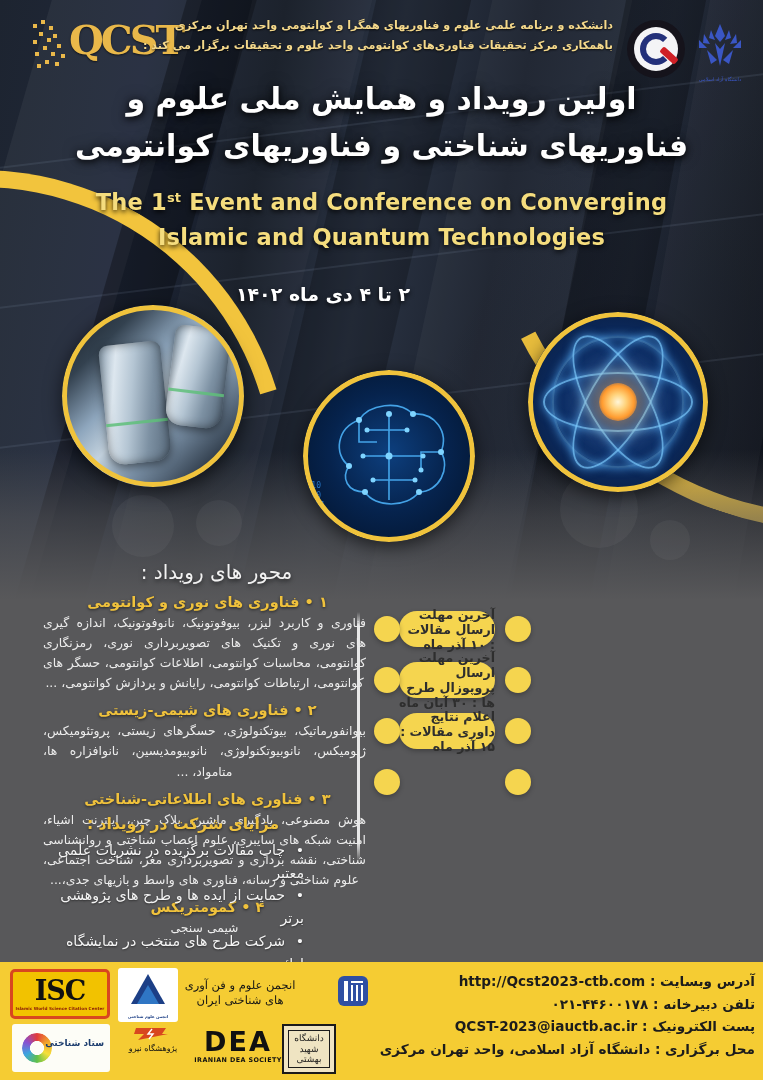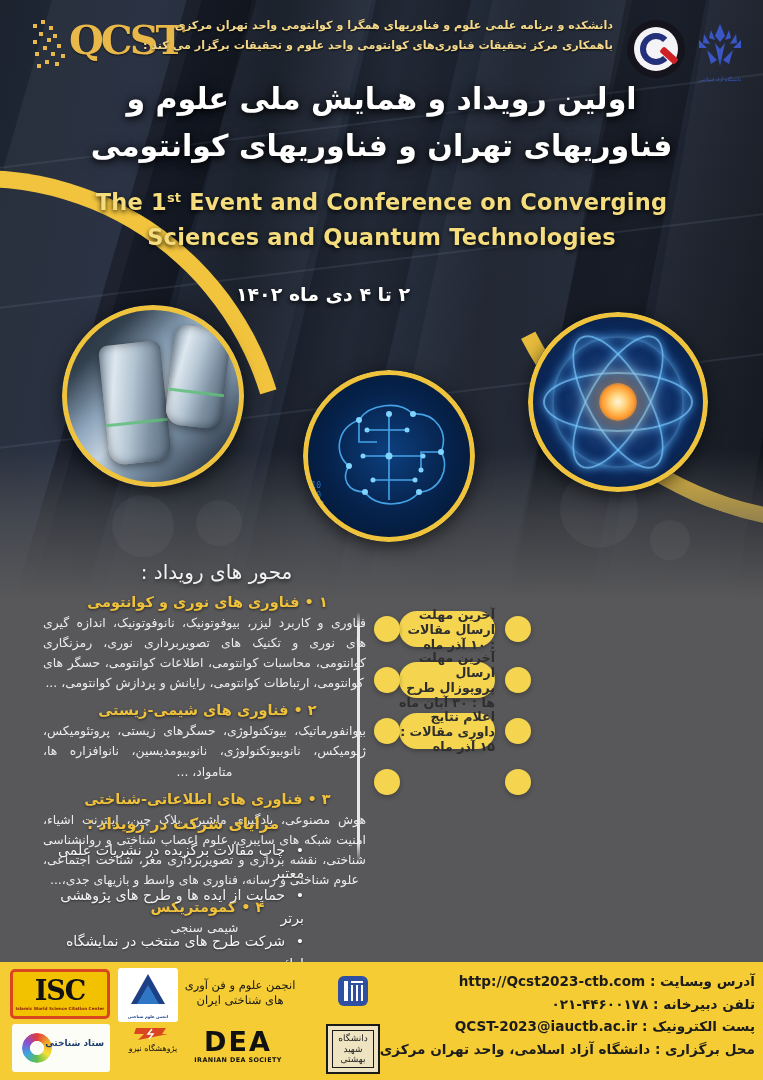--- a/index.html
+++ b/index.html
@@ -255,21 +255,21 @@
 
   .pajoohesh { left:118px; top:60px; width:62px; height:46px; }
   .pj-txt { position:absolute; left:0; top:18px; width:62px; text-align:center;
             font-size:8px; color:#111; direction:rtl; font-family:"DejaVu Serif",serif; }
 
   .dea-box { left:186px; top:62px; width:96px; height:44px;text-align:center; }
   .dea-main { font-family:"DejaVu Sans","Liberation Sans",sans-serif;
      font-size:27px; font-weight:900; color:#111; letter-spacing:2px; direction:ltr; line-height:1; }
   .dea-sub { font-size:6.4px; font-weight:bold; color:#111; letter-spacing:.4px; direction:ltr; margin-top:1px;}
 
-  .sbu-box { left:278px; top:58px; width:54px; height:50px; background:#efe4c2; border:2px solid #1a1a1a;margin-left:44px; }
+  .sbu-box { left:278px; top:58px; width:54px; height:50px; background:#efe4c2; border:2px solid #1a1a1a; }
   .sbu-in { position:absolute; inset:4px; border:1px solid #1a1a1a;
     display:flex; align-items:center; justify-content:center;
     font-size:9px; color:#1a1a1a; direction:rtl; text-align:center; line-height:1.15;
     font-family:"DejaVu Serif","Liberation Serif",serif; }
 
   .web-icon {
     position:absolute; left:338px; top:14px; width:30px; height:30px;
     background:#2f4fa3; border-radius:6px;
   }
   .web-icon .bar { position:absolute; background:#fff; }
@@ -364,28 +364,28 @@
               <path d="M42 34 L32 44 L38 48 Z"></path>
           </g>
         </svg>
         <div class="azad-sub">دانشگاه آزاد اسلامی</div>
       </div>
     </div>
   </div>
 
   <div class="fa-title">
     <div>اولین رویداد و همایش ملی علوم و</div>
-    <div>فناوریهای تهران و فناوریهای کوانتومی</div>
+    <div>فناوریهای شناختی و فناوریهای کوانتومی</div>
   </div>
 
   <div class="en-title">
     <div>
       <span>The 1</span><sup>st</sup><span> Event and Conference on Converging</span>
     </div>
-    <div>Sciences and Quantum Technologies</div>
+    <div>Islamic and Quantum Technologies</div>
   </div>
 
   <div class="date-line">۲ تا ۴ دی ماه ۱۴۰۲</div>
 
   <div class="circ c-micro">
     <div class="micro-bg"></div>
     <div class="lens lensA">
         <div class="band" style="top:78px"></div>
       </div>
     <div class="lens lensB">

